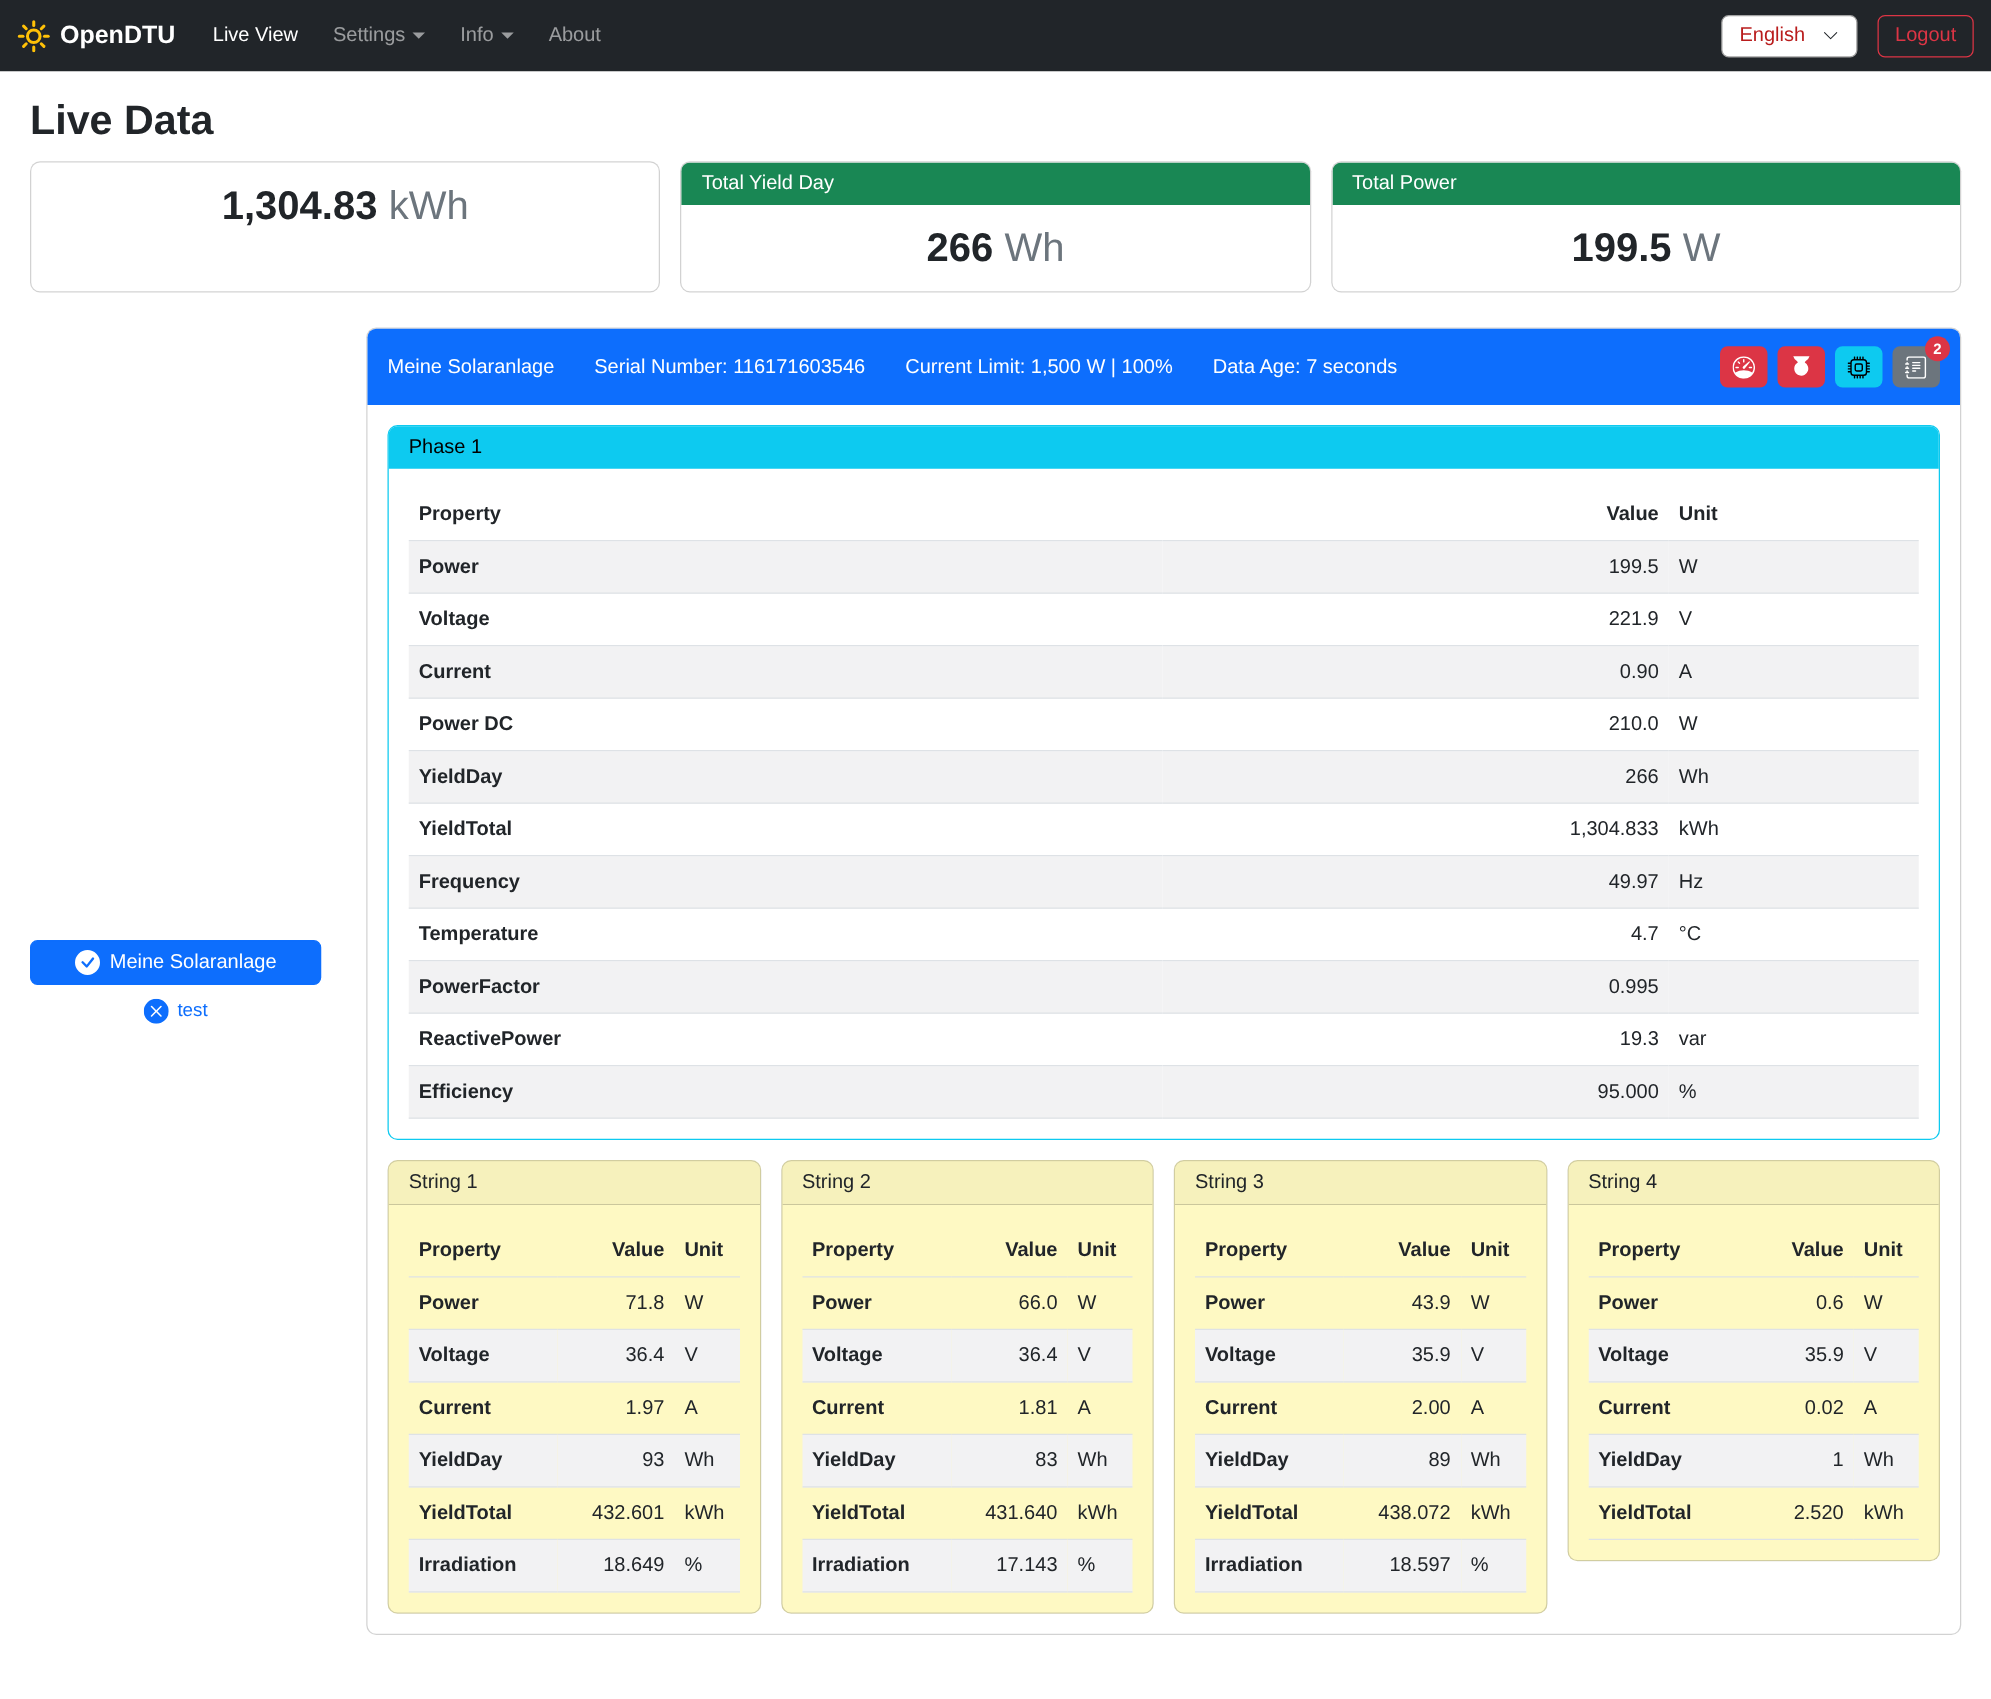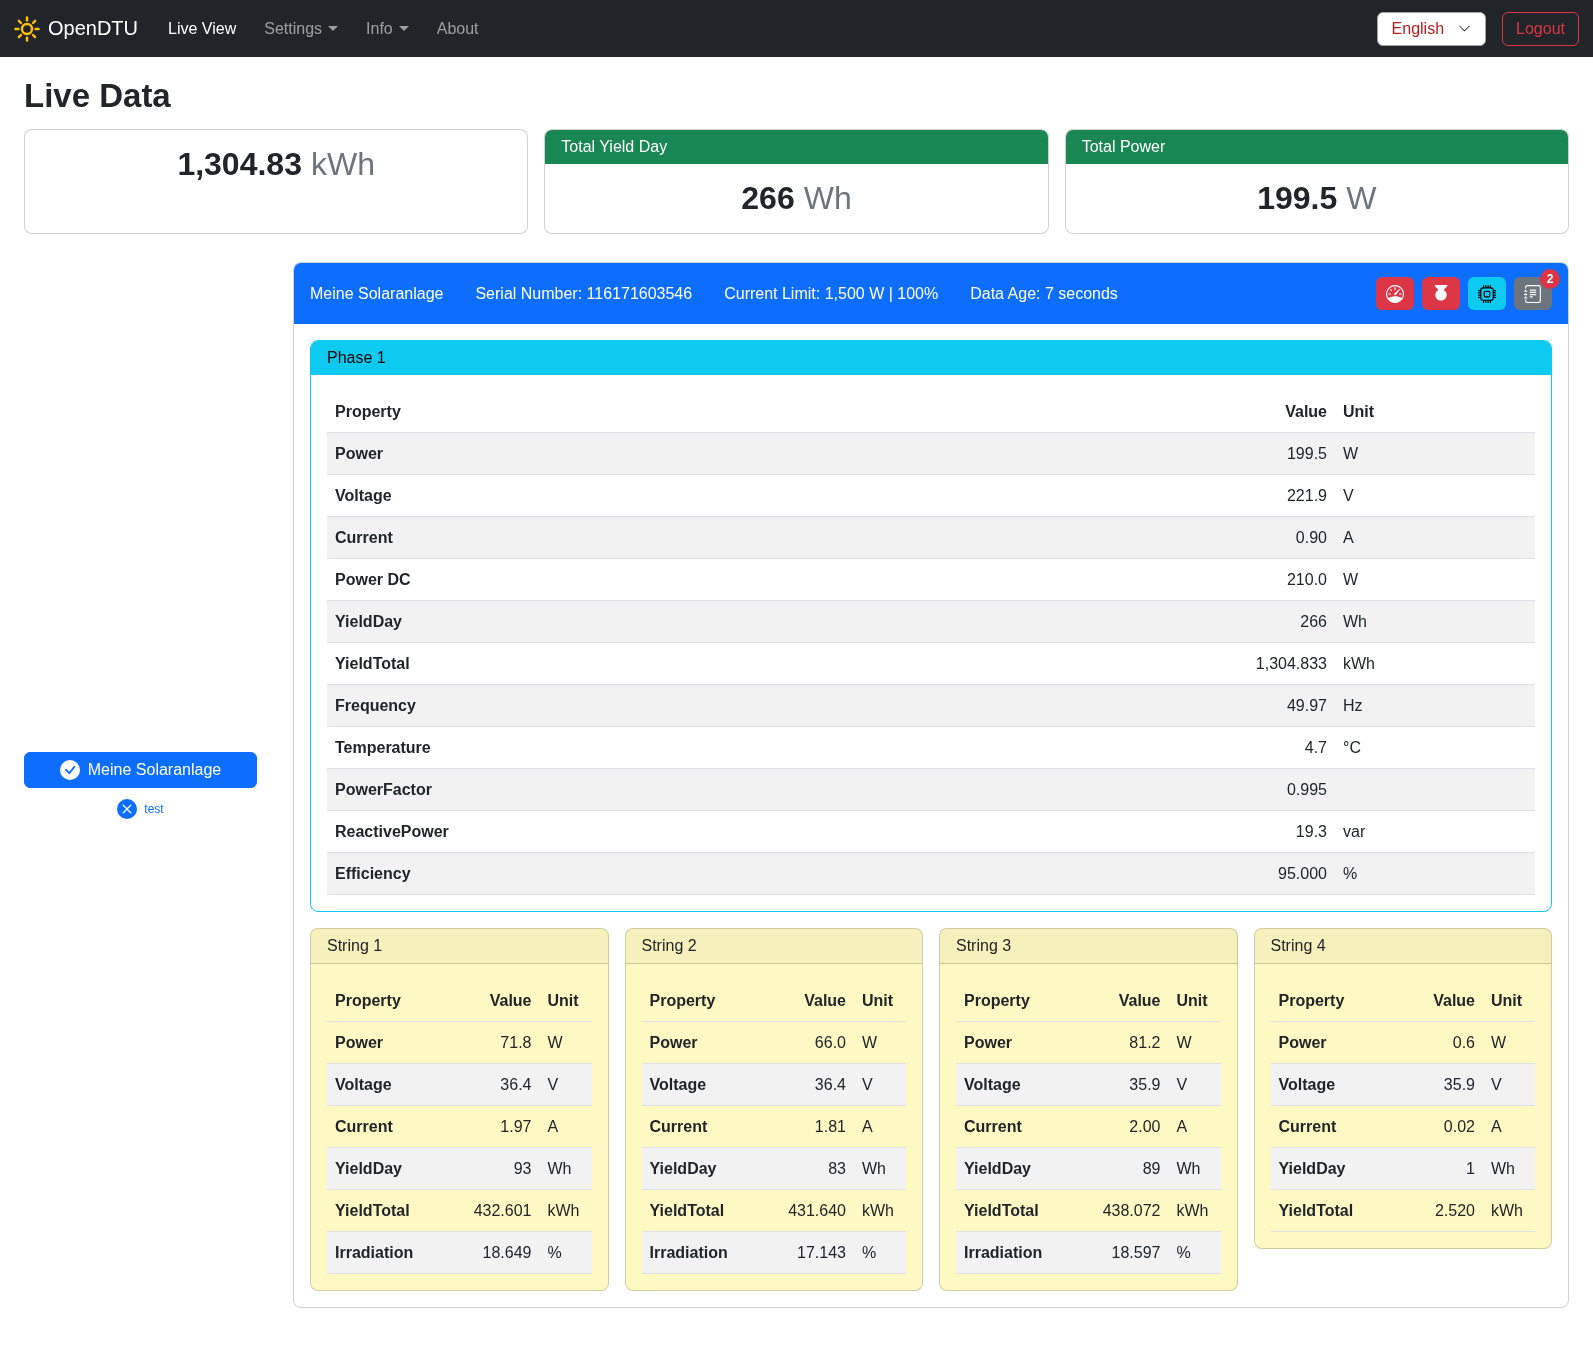--- a/index.html
+++ b/index.html
@@ -1,21 +1,21 @@
 <!DOCTYPE html>
 <html><head>
 <meta charset="utf-8">
 <style>
   * { box-sizing: border-box; }
   html,body { margin:0; padding:0; background:#fff; color:#212529;
     font-family:"Liberation Sans","DejaVu Sans",sans-serif; font-size:16px; }
 
   
   .navbar { background:#212529; height:57px; display:flex; align-items:center; padding:0 14px; }
-  .brand { display:flex; align-items:center; gap:8px; color:#fff; font-size:20px; font-weight:400; margin-right:18px; cursor:pointer; }
+  .brand { display:flex; align-items:center; gap:8px; color:#fff; font-size:20px; font-weight:700; margin-right:18px; cursor:pointer; }
   .nav-links { display:flex; align-items:center; gap:4px; flex:1; }
   .nav-link { color:rgba(255,255,255,.55); padding:8px 12px; cursor:pointer; display:flex; align-items:center; gap:6px; }
   .nav-link.active { color:#fff; }
   .caret { width:0; height:0; border-left:5px solid transparent; border-right:5px solid transparent; border-top:5px solid rgba(255,255,255,.55); display:inline-block; }
   .lang-btn { background:#fff; color:#b91c1c; border:1px solid #a3a3a3; border-radius:6px; padding:7px 14px; display:flex; align-items:center; gap:14px; font-size:16px; cursor:pointer; margin-right:16px; }
   .logout-btn { background:transparent; color:#dc3545; border:1px solid #dc3545; border-radius:6px; padding:7px 13px; font-size:16px; cursor:pointer; }
 
   
   .container { padding:0 24px 24px 24px; }
   h1.page-title { font-size:33px; font-weight:600; margin:20px 0 14px 0; }
@@ -23,21 +23,21 @@
   .cards-row { display:grid; grid-template-columns:repeat(3,1fr); gap:16px; }
   .summary-card { border:1px solid rgba(0,0,0,.175); border-radius:8px; background:#fff; overflow:hidden; }
   .summary-card-header { background:#198754; color:#fff; padding:8px 16px; font-size:16px; }
   .summary-card-body { padding:16px; text-align:center; font-size:32px; }
   .summary-value { font-weight:700; color:#212529; }
   .summary-unit { color:#6c757d; margin-left:9px; }
 
   .main-row { display:flex; gap:36px; margin-top:28px; align-items:center; }
   .inverter-list { width:233px; flex:none; }
   .inverter-select-btn { width:100%; background:#0d6efd; color:#fff; border:1px solid #0d6efd; border-radius:6px; padding:7px 10px; font-size:16px; display:flex; align-items:center; justify-content:center; gap:8px; cursor:pointer; }
-  .test-link { margin-top:11px; display:flex; align-items:center; justify-content:center; gap:7px; color:#0d6efd; cursor:pointer; font-size:12px; }
+  .test-link { margin-top:11px; display:flex; align-items:center; justify-content:center; gap:7px; color:#0d6efd; cursor:pointer; font-size:15px; }
 
   .inverter-card { flex:1; border:1px solid rgba(0,0,0,.175); border-radius:8px; background:#fff; }
   .inverter-card-header { background:#0d6efd; color:#fff; padding:14px 16px; display:flex; align-items:center; gap:32px; border-radius:7px 7px 0 0; font-size:16px; }
   .header-actions { margin-left:auto; display:flex; gap:8px; }
   .icon-btn { width:38px; height:33px; border:none; border-radius:6px; display:flex; align-items:center; justify-content:center; cursor:pointer; position:relative; padding:0; }
   .icon-btn.danger { background:#dc3545; color:#fff; }
   .icon-btn.info   { background:#0dcaf0; color:#000; }
   .icon-btn.secondary { background:#6c757d; color:#fff; }
   .event-badge { position:absolute; top:-8px; right:-8px; background:#dc3545; color:#fff; font-size:12px; font-weight:700; min-width:20px; height:20px; border-radius:10px; display:flex; align-items:center; justify-content:center; padding:0 5px; }
   .inverter-card-body { padding:16px; }
@@ -376,21 +376,21 @@
                   <thead>
                     <tr>
                       <th class="col-prop">Property</th>
                       <th class="col-val">Value</th>
                       <th class="col-unit">Unit</th>
                     </tr>
                   </thead>
                   <tbody>
                     <tr>
                       <td class="col-prop">Power</td>
-                      <td class="col-val">81.2</td>
+                      <td class="col-val">43.9</td>
                       <td class="col-unit">W</td>
                     </tr>
                     <tr>
                       <td class="col-prop">Voltage</td>
                       <td class="col-val">35.9</td>
                       <td class="col-unit">V</td>
                     </tr>
                     <tr>
                       <td class="col-prop">Current</td>
                       <td class="col-val">2.00</td>

